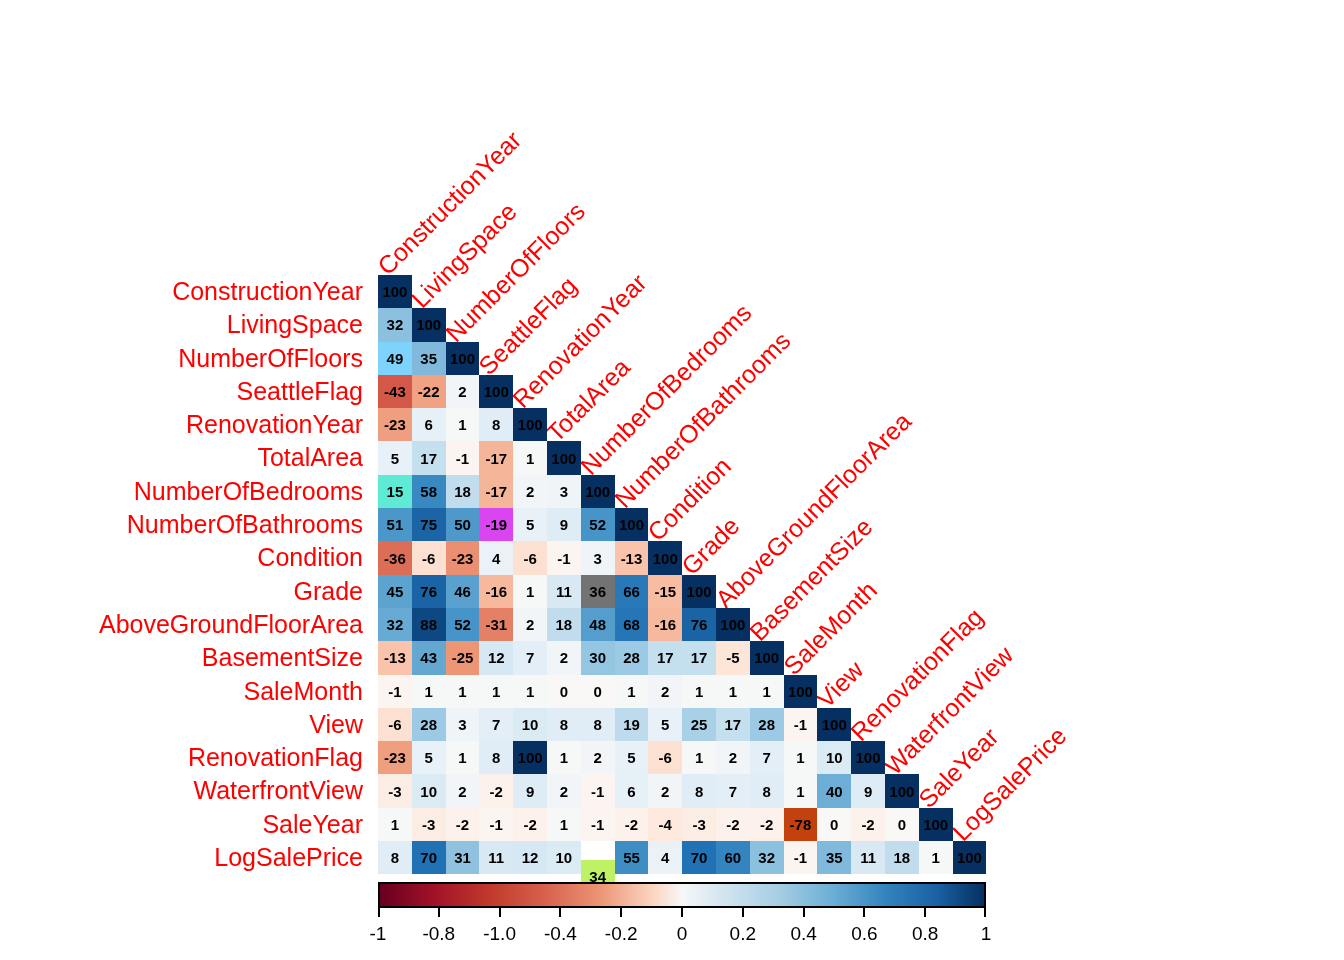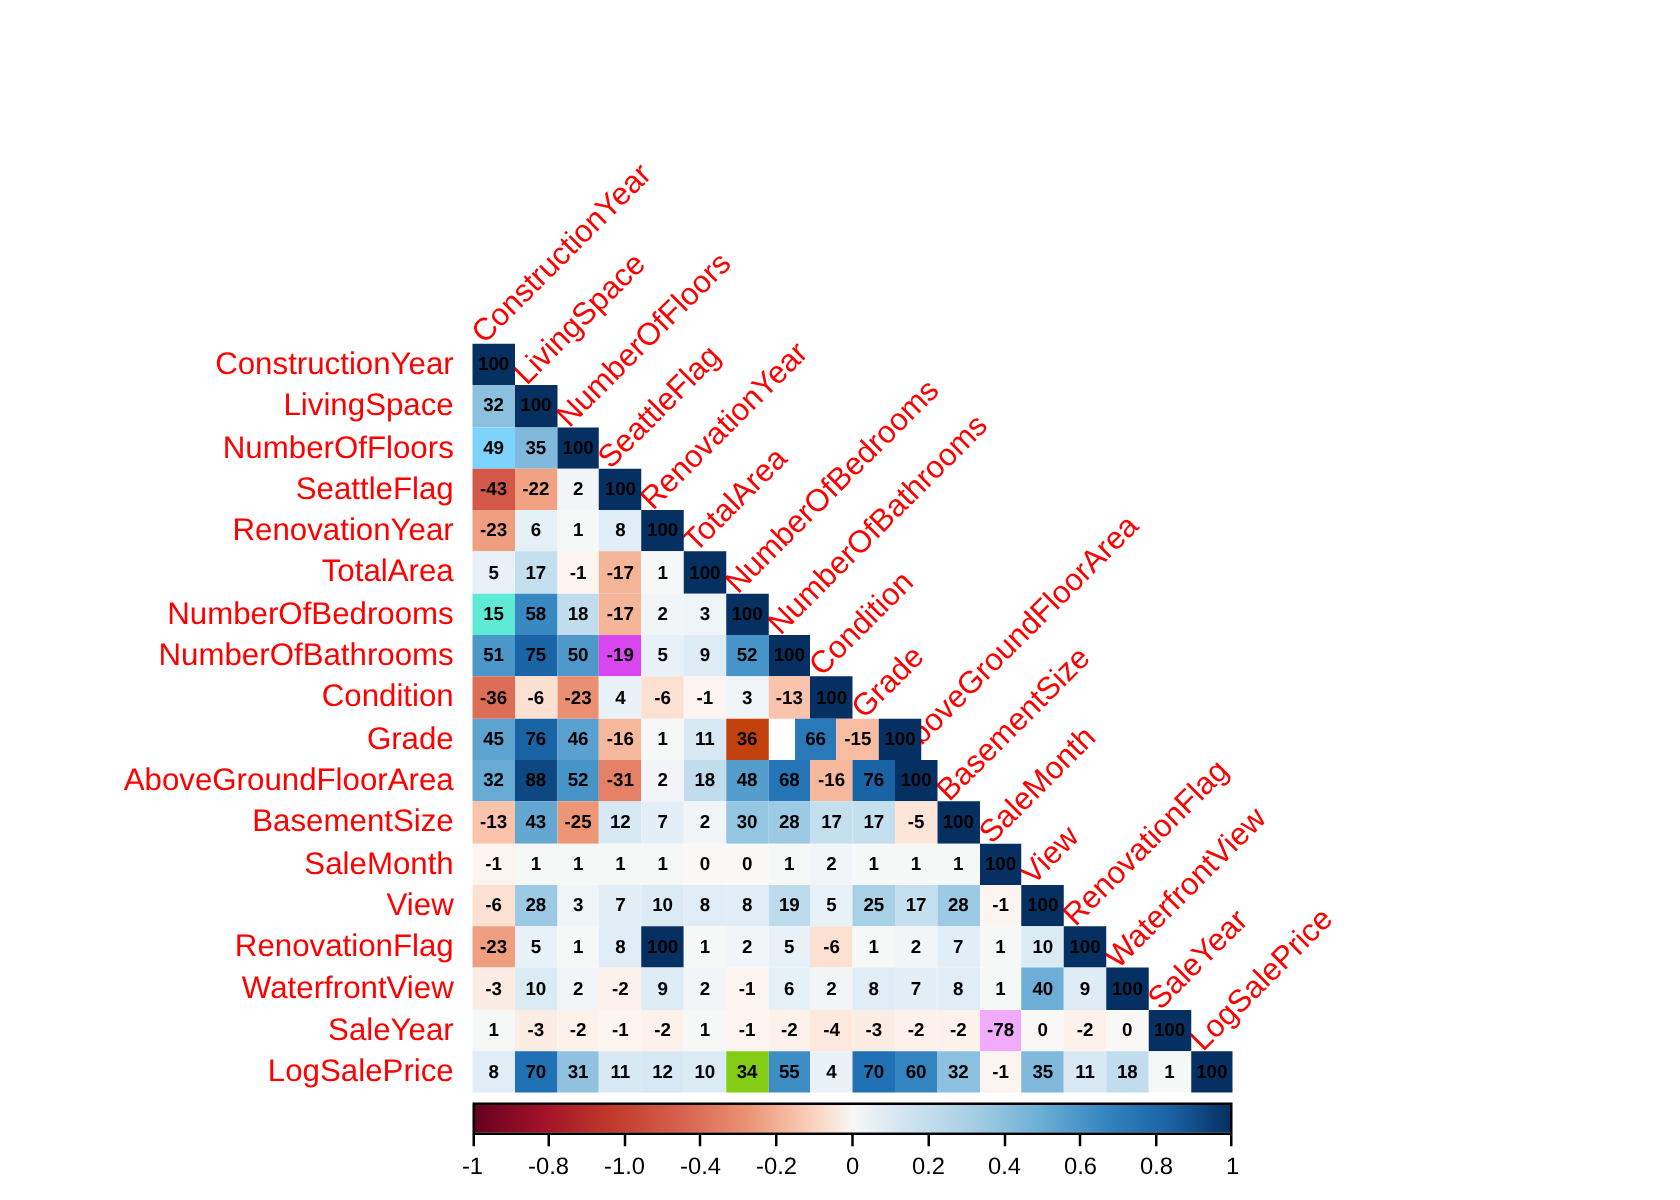--- a/index.html
+++ b/index.html
@@ -325,22 +325,22 @@
         <div class="cell empty"></div>
         <div class="cell empty"></div>
       </div>
       <div class="mrow">
         <div class="cell" style="background: rgb(93, 163, 208);">45</div>
         <div class="cell" style="background: rgb(26, 99, 164);">76</div>
         <div class="cell" style="background: rgb(90, 161, 207);">46</div>
         <div class="cell" style="background: rgb(246, 185, 157);">-16</div>
         <div class="cell" style="background: rgb(246, 247, 247);">1</div>
         <div class="cell" style="background: rgb(217, 233, 244);">11</div>
-        <div class="cell" style="background: #c2410c; text-align: right;">36</div>
-        <div class="cell" style="background: rgb(41, 121, 185); margin-left: 21px;">66</div>
+        <div class="cell" style="background: #737373; text-align: right;">36</div>
+        <div class="cell" style="background: rgb(41, 121, 185);">66</div>
         <div class="cell" style="background: rgb(247, 188, 162);">-15</div>
         <div class="cell" style="background: rgb(5, 48, 97);">100</div>
         <div class="cell empty"></div>
         <div class="cell empty"></div>
         <div class="cell empty"></div>
         <div class="cell empty"></div>
         <div class="cell empty"></div>
         <div class="cell empty"></div>
         <div class="cell empty"></div>
         <div class="cell empty"></div>
@@ -471,35 +471,35 @@
         <div class="cell" style="background: rgb(252, 241, 235);">-2</div>
         <div class="cell" style="background: rgb(251, 244, 241);">-1</div>
         <div class="cell" style="background: rgb(252, 241, 235);">-2</div>
         <div class="cell" style="background: rgb(246, 247, 247);">1</div>
         <div class="cell" style="background: rgb(251, 244, 241);">-1</div>
         <div class="cell" style="background: rgb(252, 241, 235);">-2</div>
         <div class="cell" style="background: rgb(253, 233, 222);">-4</div>
         <div class="cell" style="background: rgb(252, 237, 228);">-3</div>
         <div class="cell" style="background: rgb(252, 241, 235);">-2</div>
         <div class="cell" style="background: rgb(252, 241, 235);">-2</div>
-        <div class="cell" style="background: #f0abfc;">-78</div>
+        <div class="cell" style="background: #c2410c;">-78</div>
         <div class="cell" style="background: rgb(250, 248, 247);">0</div>
         <div class="cell" style="background: rgb(252, 241, 235);">-2</div>
         <div class="cell" style="background: rgb(250, 248, 247);">0</div>
         <div class="cell" style="background: rgb(5, 48, 97);">100</div>
         <div class="cell empty"></div>
       </div>
       <div class="mrow">
         <div class="cell" style="background: rgb(224, 237, 246);">8</div>
         <div class="cell" style="background: rgb(33, 113, 181);">70</div>
         <div class="cell" style="background: rgb(144, 194, 224);">31</div>
         <div class="cell" style="background: rgb(217, 233, 244);">11</div>
         <div class="cell" style="background: rgb(214, 232, 243);">12</div>
         <div class="cell" style="background: rgb(219, 235, 244);">10</div>
-        <div class="cell" style="background: #84cc16;">34</div>
+        <div class="cell" style="background: #bef264; margin-top: 19px;">34</div>
         <div class="cell" style="background: rgb(62, 142, 196);">55</div>
         <div class="cell" style="background: rgb(234, 242, 248);">4</div>
         <div class="cell" style="background: rgb(33, 113, 181);">70</div>
         <div class="cell" style="background: rgb(52, 132, 191);">60</div>
         <div class="cell" style="background: rgb(140, 192, 223);">32</div>
         <div class="cell" style="background: rgb(251, 244, 241);">-1</div>
         <div class="cell" style="background: rgb(129, 185, 220);">35</div>
         <div class="cell" style="background: rgb(217, 233, 244);">11</div>
         <div class="cell" style="background: rgb(193, 221, 237);">18</div>
         <div class="cell" style="background: rgb(246, 247, 247);">1</div>

